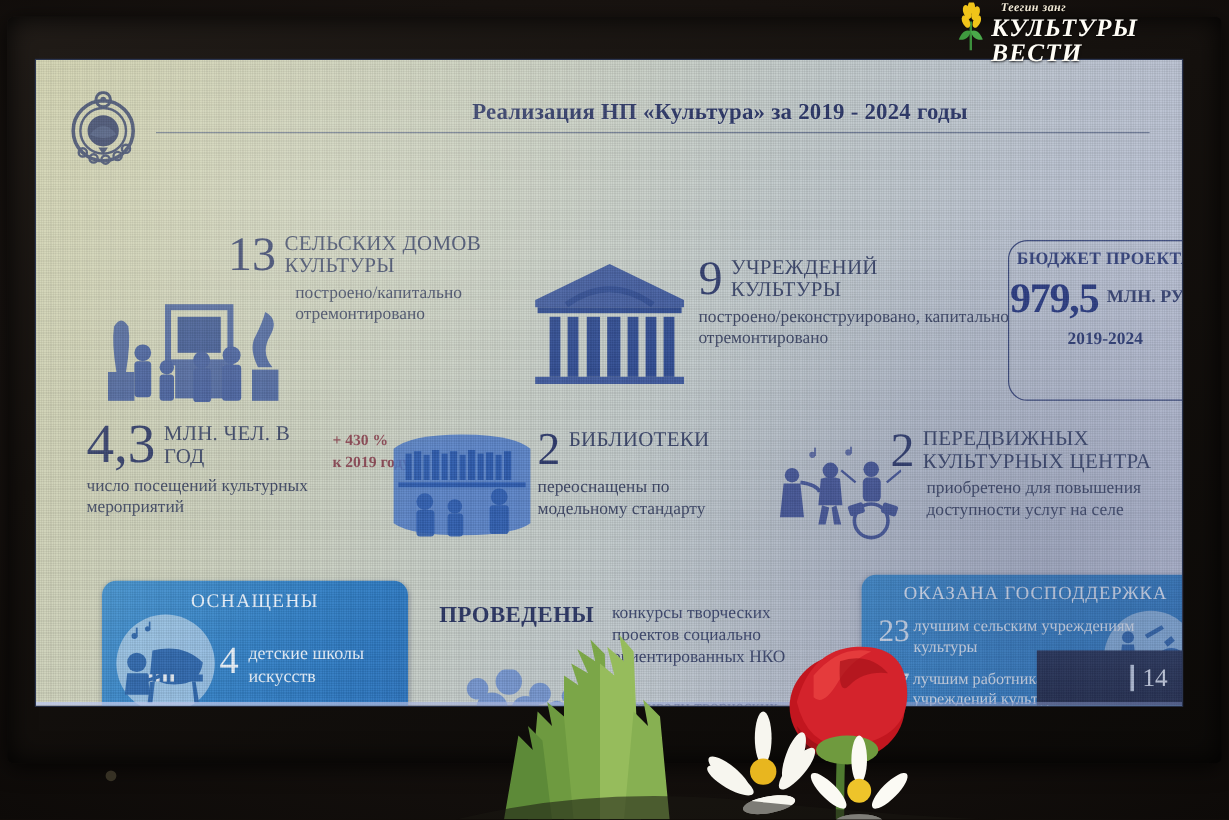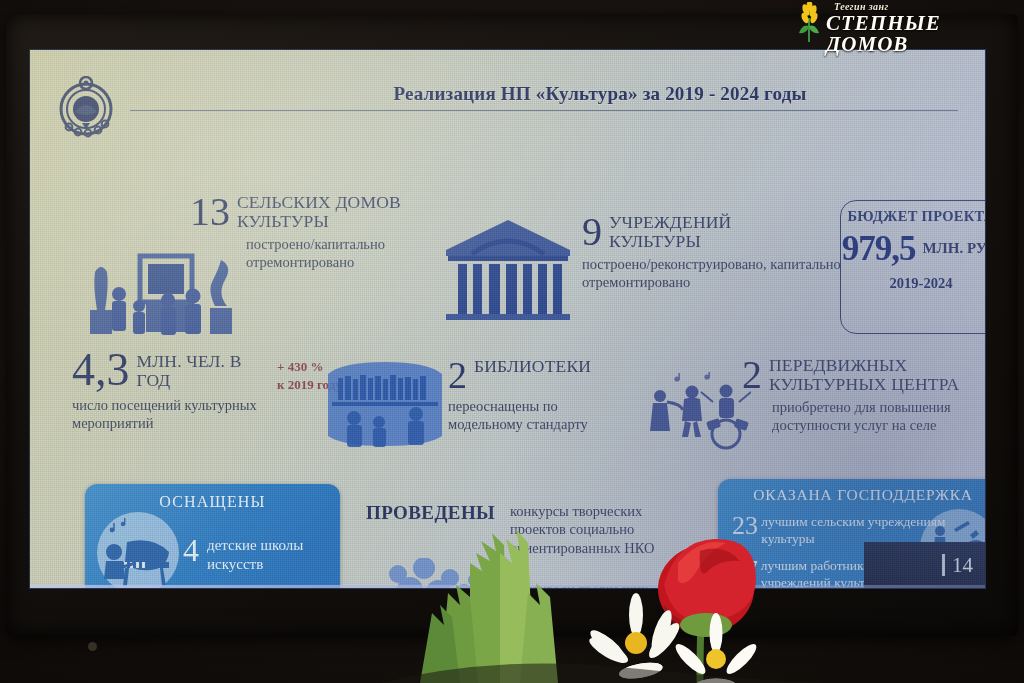--- a/index.html
+++ b/index.html
@@ -274,21 +274,21 @@
           <ellipse cx="12" cy="8" rx="3.2" ry="6" transform="rotate(-20 12 8)"></ellipse>
           <ellipse cx="19" cy="9" rx="3.2" ry="6" transform="rotate(20 19 9)"></ellipse>
           <ellipse cx="15.5" cy="4" rx="3" ry="5.5"></ellipse>
           <ellipse cx="11" cy="16" rx="3" ry="5.5" transform="rotate(-25 11 16)"></ellipse>
           <ellipse cx="20" cy="16" rx="3" ry="5.5" transform="rotate(25 20 16)"></ellipse>
         </g>
       </svg>
     </div>
     <div class="wm-text">
       <div class="wm-small">Теегин занг</div>
-      <div class="wm-big">СТЕПНЫЕ ДОМОВ</div>
+      <div class="wm-big">КУЛЬТУРЫ ВЕСТИ</div>
     </div>
   </div>
 
   <div class="tv-bezel"></div>
   <div class="tv-inner-edge"></div>
   <div class="tv-logo-dot"></div>
 
   <div class="screen">
     <div class="slide">
 

